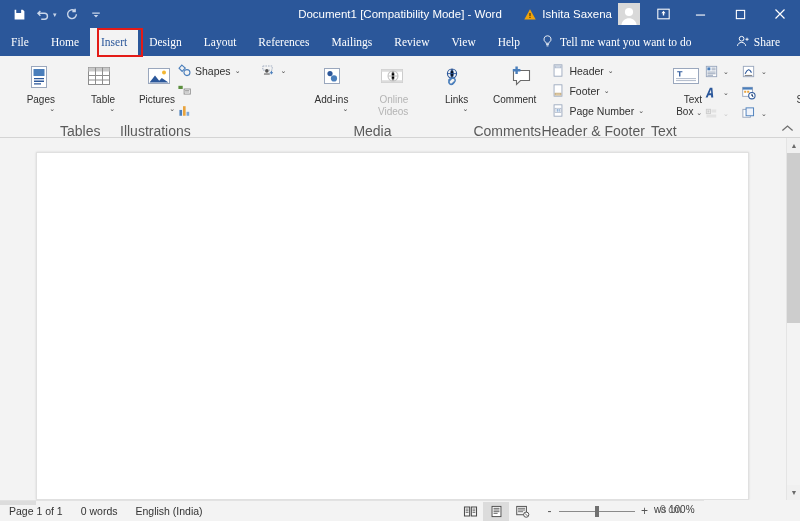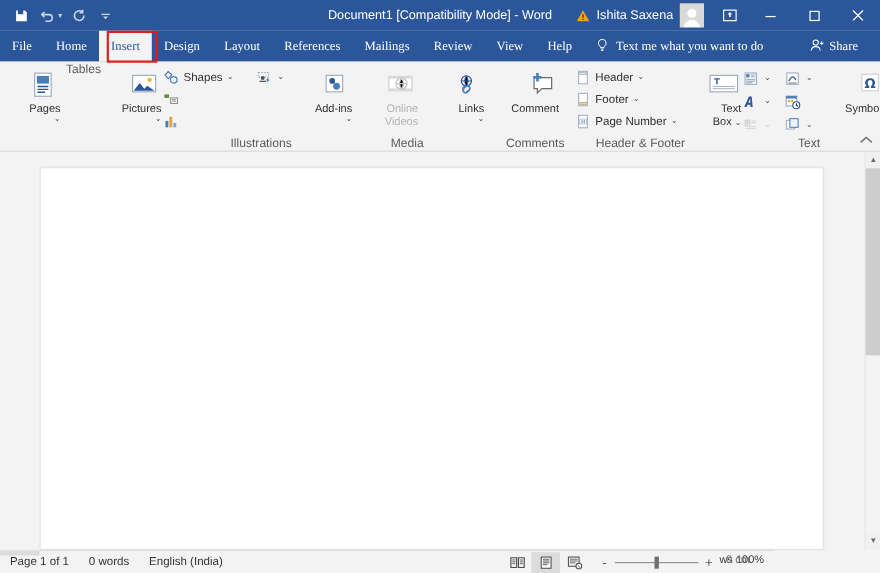--- a/index.html
+++ b/index.html
@@ -70,21 +70,21 @@
 
   
   .ribbon{
     position:absolute; top:56px; left:0; width:800px; height:82px;
     background:#f3f3f3; border-bottom:1px solid #d4d4d4;
     display:flex; align-items:stretch;
   }
   .group{ position:relative; display:flex; flex-direction:column; height:82px; }
   .group-body{ flex:1; display:flex; align-items:flex-start; padding:3px 5px 0 5px; }
   .group-label{
-    height:14px; text-align:right; font-size:11px; color:#5a5a5a;
+    height:14px; text-align:left; font-size:14px; color:#5a5a5a;
     line-height:14px; white-space:nowrap;
   }
   .sep{ width:1px; background:#dedede; margin:5px 0 18px 0; align-self:stretch; }
 
   
   .bigbtn{
     width:50px; display:flex; flex-direction:column; align-items:flex-end;
     padding-top:2px; cursor:default;
   }
   .bigbtn .ico{
@@ -245,21 +245,21 @@
     <div class="tab">Review</div>
     <div class="tab">View</div>
     <div class="tab">Help</div>
     <div class="tellme">
       <span>
         <svg width="13" height="14" viewBox="0 0 16 16">
             <path fill="none" stroke="#ffffff" stroke-width="1.1" d="M8 1.6A4.2 4.2 0 0 0 5.4 9.2c.5.5.7 1 .7 1.6h3.8c0-.6.2-1.1.7-1.6A4.2 4.2 0 0 0 8 1.6z"></path>
             <path stroke="#ffffff" stroke-width="1.1" d="M6.3 12.4h3.4M6.8 14h2.4"></path>
           </svg>
       </span>
-      <span>Text me what you want to do</span>
+      <span>Tell me want you want to do</span>
     </div>
     <div class="share">
       <span>
         <svg width="14" height="14" viewBox="0 0 16 16">
             <circle cx="6.4" cy="5.4" r="2.7" fill="none" stroke="#ffffff" stroke-width="1.1"></circle>
             <path fill="none" stroke="#ffffff" stroke-width="1.1" d="M1.7 13.6c.3-2.6 2.3-4 4.7-4s4.4 1.4 4.7 4"></path>
             <path stroke="#ffffff" stroke-width="1.1" d="M12.6 4.2v3.6M10.8 6h3.6"></path>
           </svg>
       </span>
       <span>Share</span>
@@ -282,20 +282,33 @@
           </span>
           <span class="lbl">Pages</span>
           <span class="carrow">⌄</span>
         </div>
       </div>
       <div class="group-label"></div>
     </div>
     <div class="sep"></div>
 
     <div class="group">
+      <div class="group-body">
+        <div class="bigbtn">
+          <span class="ico">
+            <svg width="28" height="26" viewBox="0 0 28 26">
+                <rect x="3.5" y="3.5" width="21" height="17" fill="#ffffff" stroke="#8d8d8d" stroke-width="1"></rect>
+                <rect x="3.5" y="3.5" width="21" height="4" fill="#c9c9c9"></rect>
+                <path stroke="#8d8d8d" stroke-width="1" d="M3.5 11.5h21M3.5 16h21M10.5 3.5v17M17.5 3.5v17"></path>
+              </svg>
+          </span>
+          <span class="lbl">Table</span>
+          <span class="carrow">⌄</span>
+        </div>
+      </div>
       <div class="group-label">Tables</div>
     </div>
     <div class="sep"></div>
 
     <div class="group">
       <div class="group-body">
         <div class="bigbtn">
           <span class="ico">
             <svg width="28" height="26" viewBox="0 0 28 26">
                 <rect x="3.5" y="4.5" width="21" height="15" fill="#ffffff" stroke="#9aa7bd" stroke-width="1"></rect>

